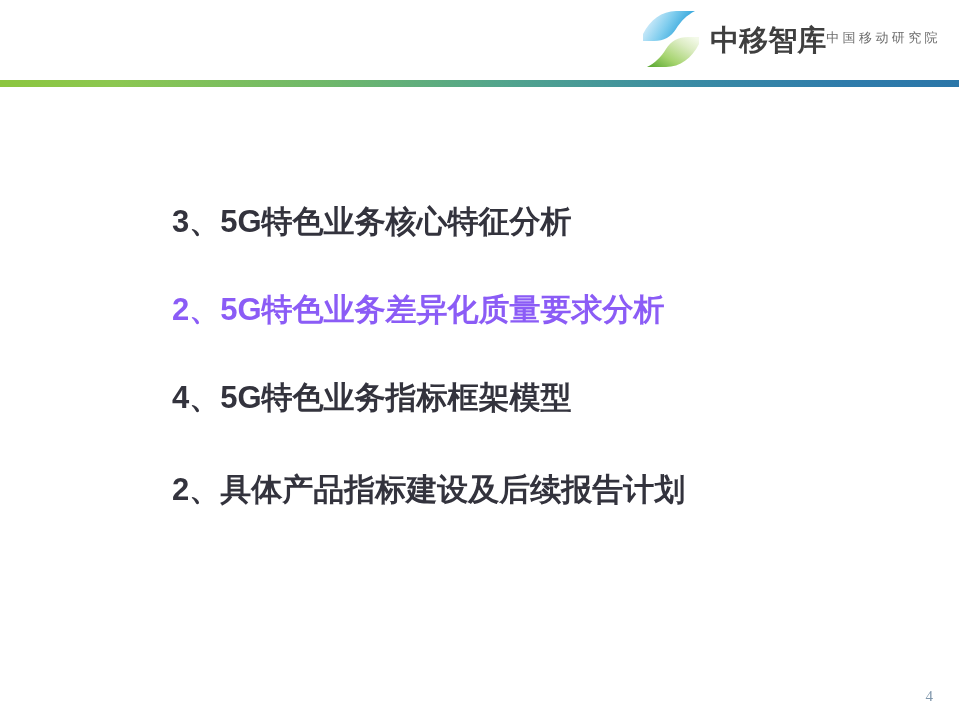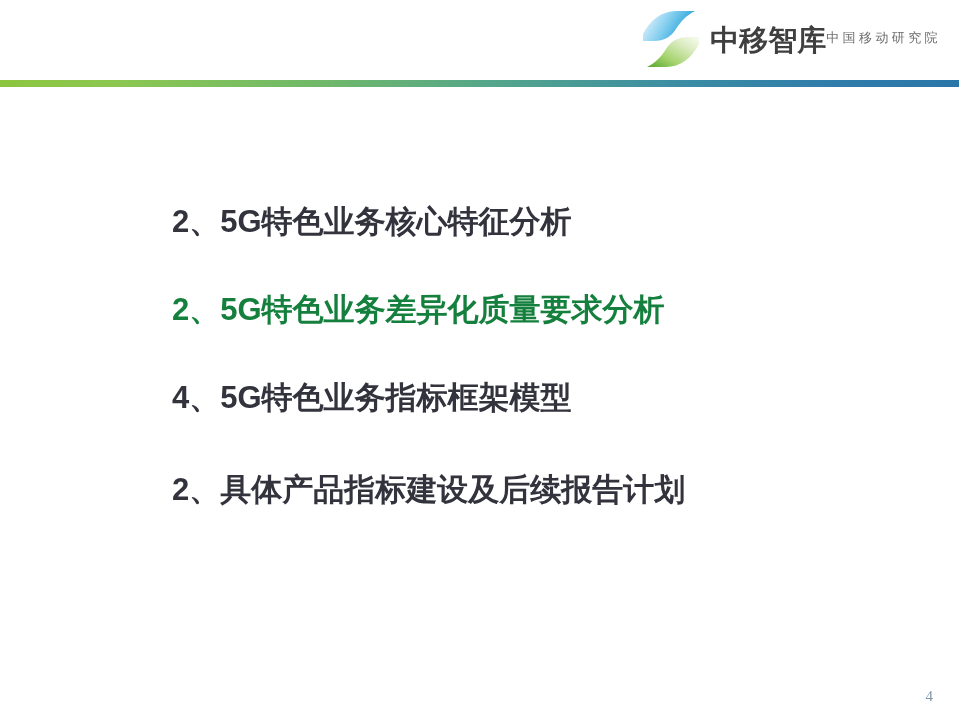--- a/index.html
+++ b/index.html
@@ -79,21 +79,21 @@
   }
   .agenda-item {
     font-size: 31px;
     font-weight: bold;
     line-height: 1.1;
     color: #33333d;
     white-space: nowrap;
     margin-bottom: 54px;
   }
   .agenda-item.is-highlight {
-    color: #15803d;
+    color: #8b5cf6;
   }
   .agenda-item:last-child {
     margin-bottom: 0;
   }
   .agenda-item.extra-gap {
     margin-bottom: 58px;
   }
 
   
   .page-number {
@@ -133,21 +133,21 @@
     </svg>
     <div class="logo-text">
       <div class="logo-title">中移智库</div>
       <div class="logo-sub">中国移动研究院</div>
     </div>
   </div>
 
   <div class="header-rule"></div>
 
   <div class="agenda">
-    <div class="agenda-item">2、5G特色业务核心特征分析</div>
+    <div class="agenda-item">3、5G特色业务核心特征分析</div>
     <div class="agenda-item is-highlight">2、5G特色业务差异化质量要求分析</div>
     <div class="agenda-item extra-gap">4、5G特色业务指标框架模型</div>
     <div class="agenda-item">2、具体产品指标建设及后续报告计划</div>
   </div>
 
   <div class="page-number">4</div>
 
 </div>
 
 </body></html>

